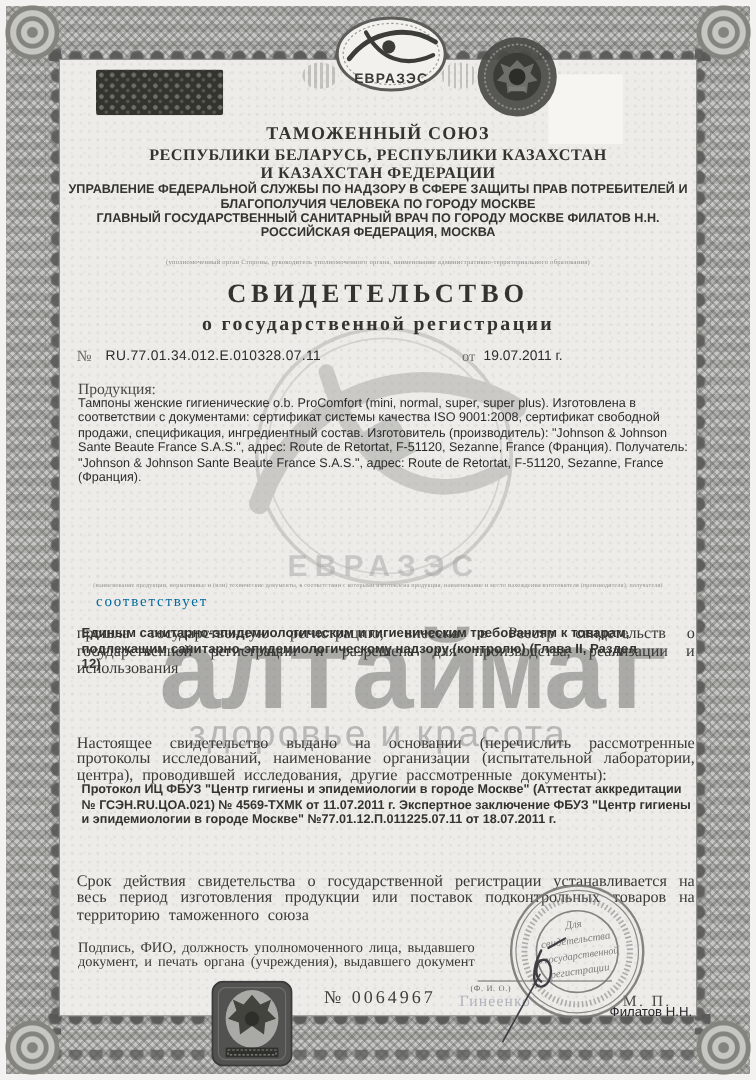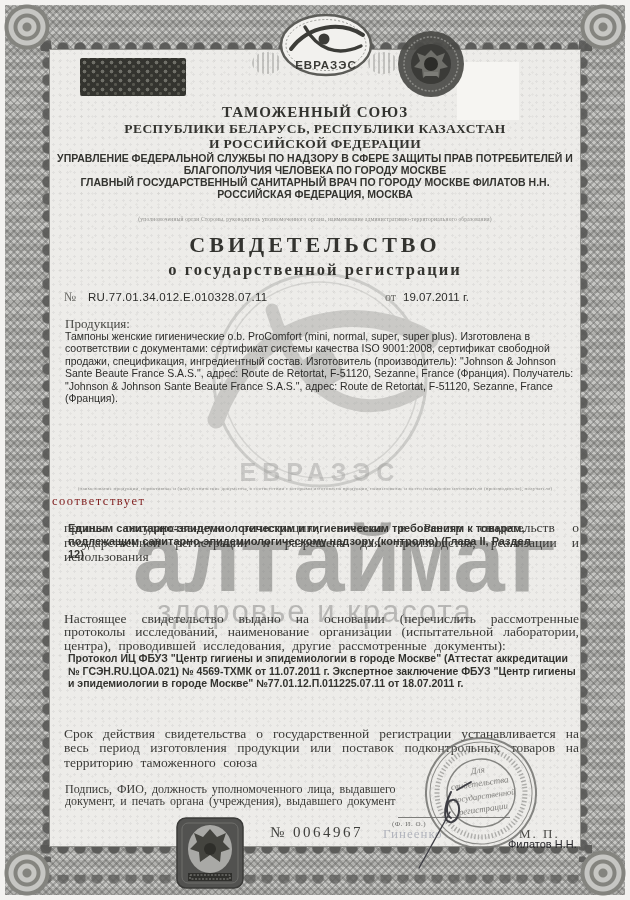--- a/index.html
+++ b/index.html
@@ -89,21 +89,21 @@
     <circle cx="36" cy="36" r="33" fill="#4a4a47" opacity=".92"></circle>
     <circle cx="36" cy="36" r="27" fill="none" stroke="#8b8b87" stroke-width="1.5" stroke-dasharray="2 1.6"></circle>
     <circle cx="36" cy="36" r="20" fill="#3b3b38"></circle>
     <path d="M36 22 l6 6 8 -3 -3 8 6 6 -8 2 -1 9 -8 -6 -8 6 -1 -9 -8 -2 6 -6 -3 -8 8 3 z" fill="#6f6f6a"></path>
     <circle cx="36" cy="36" r="7" fill="#2c2c29"></circle>
     <path d="M29 44 h14 v4 h-14 z" fill="#7d7d78"></path>
   </svg>
 
   <div class="abs ctr z2 serif h-bold" style="top:104px;font-size:15px;letter-spacing:1px;">ТАМОЖЕННЫЙ СОЮЗ</div>
   <div class="abs ctr z2 serif h-bold" style="top:121px;font-size:13.5px;letter-spacing:.4px;">РЕСПУБЛИКИ БЕЛАРУСЬ, РЕСПУБЛИКИ КАЗАХСТАН</div>
-  <div class="abs ctr z2 serif h-bold" style="top:136px;font-size:13.5px;letter-spacing:.4px;">И РОССИЙСКОЙ ФЕДЕРАЦИИ</div>
+  <div class="abs ctr z2 serif h-bold" style="top:136px;font-size:13.5px;letter-spacing:.4px;">И КАЗАХСТАН ФЕДЕРАЦИИ</div>
   <div class="abs ctr z2 sans h-bold" style="top:152px;font-size:10.5px;line-height:12px;">УПРАВЛЕНИЕ ФЕДЕРАЛЬНОЙ СЛУЖБЫ ПО НАДЗОРУ В СФЕРЕ ЗАЩИТЫ ПРАВ ПОТРЕБИТЕЛЕЙ И БЛАГОПОЛУЧИЯ ЧЕЛОВЕКА ПО ГОРОДУ МОСКВЕ</div>
   <div class="abs ctr z2 sans h-bold" style="top:176px;font-size:10.5px;">ГЛАВНЫЙ ГОСУДАРСТВЕННЫЙ САНИТАРНЫЙ ВРАЧ ПО ГОРОДУ МОСКВЕ ФИЛАТОВ Н.Н.</div>
   <div class="abs ctr z2 sans h-bold" style="top:188px;font-size:10.5px;">РОССИЙСКАЯ ФЕДЕРАЦИЯ, МОСКВА</div>
   <div class="abs ctr z2 note-tiny" style="top:216px;">(уполномоченный орган Стороны, руководитель уполномоченного органа, наименование административно-территориального образования)</div>
 
   <div class="abs ctr z2 serif h-bold" style="top:232px;font-size:22px;letter-spacing:4px;">СВИДЕТЕЛЬСТВО</div>
   <div class="abs ctr z2 serif h-bold" style="top:260px;font-size:16.5px;letter-spacing:2px;">о государственной регистрации</div>
 
   <div class="abs z2 serif" style="left:64px;top:289px;font-size:13px;color:#6a6a66;">№</div>
   <div class="abs z2 sans" style="left:88px;top:291px;font-size:11.5px;color:#2b2b29;letter-spacing:.3px;">RU.77.01.34.012.Е.010328.07.11</div>
@@ -118,21 +118,21 @@
     <circle cx="142" cy="112" r="98" fill="none" stroke="#b5b5b2" stroke-width="1.5"></circle>
     <path d="M38 152 C78 42 188 32 252 72" stroke="#a0a09d" stroke-width="17" fill="none" stroke-linecap="round"></path>
     <path d="M94 42 C118 122 178 162 242 122" stroke="#a0a09d" stroke-width="13" fill="none" stroke-linecap="round"></path>
     <path d="M118 96 l32 -19 l19 31 l-32 17 z" fill="#999996"></path>
   </svg>
   <div class="abs z1 wm-eurasec">ЕВРАЗЭС</div>
   <div class="abs z1 wm-brand">алтаймаг</div>
   <div class="abs ctr z1 wm-tagline">здоровье и красота</div>
 
   <div class="abs ctr z2 note-tiny" style="top:486px;font-size:5px;">(наименование продукции, нормативные и (или) технические документы, в соответствии с которыми изготовлена продукция, наименование и место нахождения изготовителя (производителя), получателя)</div>
-  <div class="abs z2 serif" style="left:52px;top:494px;font-size:12.5px;letter-spacing:1.5px;color:#7f1d1d;">соответствует</div>
+  <div class="abs z2 serif" style="left:80px;top:494px;font-size:12.5px;letter-spacing:1.5px;color:#0369a1;">соответствует</div>
   <div class="abs z2 sans h-bold" style="left:68px;top:522px;width:480px;font-size:11px;line-height:12.8px;">Единым санитарно-эпидемиологическим и гигиеническим требованиям к товарам, подлежащим санитарно-эпидемиологическому надзору (контролю) (Глава II, Раздел 12)</div>
 
   <div class="abs z2 serif body-just" style="left:64px;top:521px;width:515px;font-size:13.5px;line-height:14.6px;word-spacing:6px;">прошла государственную регистрацию, внесена в Реестр свидетельств о государственной регистрации и разрешена для производства, реализации и использования</div>
 
   <div class="abs z2 serif body-just" style="left:64px;top:612px;width:515px;font-size:13.5px;line-height:13.4px;word-spacing:4px;">Настоящее свидетельство выдано на основании (перечислить рассмотренные протоколы исследований, наименование организации (испытательной лаборатории, центра), проводившей исследования, другие рассмотренные документы):</div>
   <div class="abs z2 sans h-bold" style="left:68px;top:652px;width:510px;font-size:10.5px;line-height:12.6px;">Протокол ИЦ ФБУЗ "Центр гигиены и эпидемиологии в городе Москве" (Аттестат аккредитации № ГСЭН.RU.ЦОА.021) № 4569-ТХМК от 11.07.2011 г. Экспертное заключение ФБУЗ "Центр гигиены и эпидемиологии в городе Москве" №77.01.12.П.011225.07.11 от 18.07.2011 г.</div>
 
   <div class="abs z2 serif body-just" style="left:64px;top:727px;width:515px;font-size:13.5px;line-height:14.4px;word-spacing:4px;">Срок действия свидетельства о государственной регистрации устанавливается на весь период изготовления продукции или поставок подконтрольных товаров на территорию таможенного союза</div>
 
   <div class="abs z2 serif" style="left:65px;top:784px;width:335px;font-size:12px;line-height:11.8px;word-spacing:2px;color:#3a3a37;">Подпись, ФИО, должность уполномоченного лица, выдавшего документ, и печать органа (учреждения), выдавшего документ</div>

